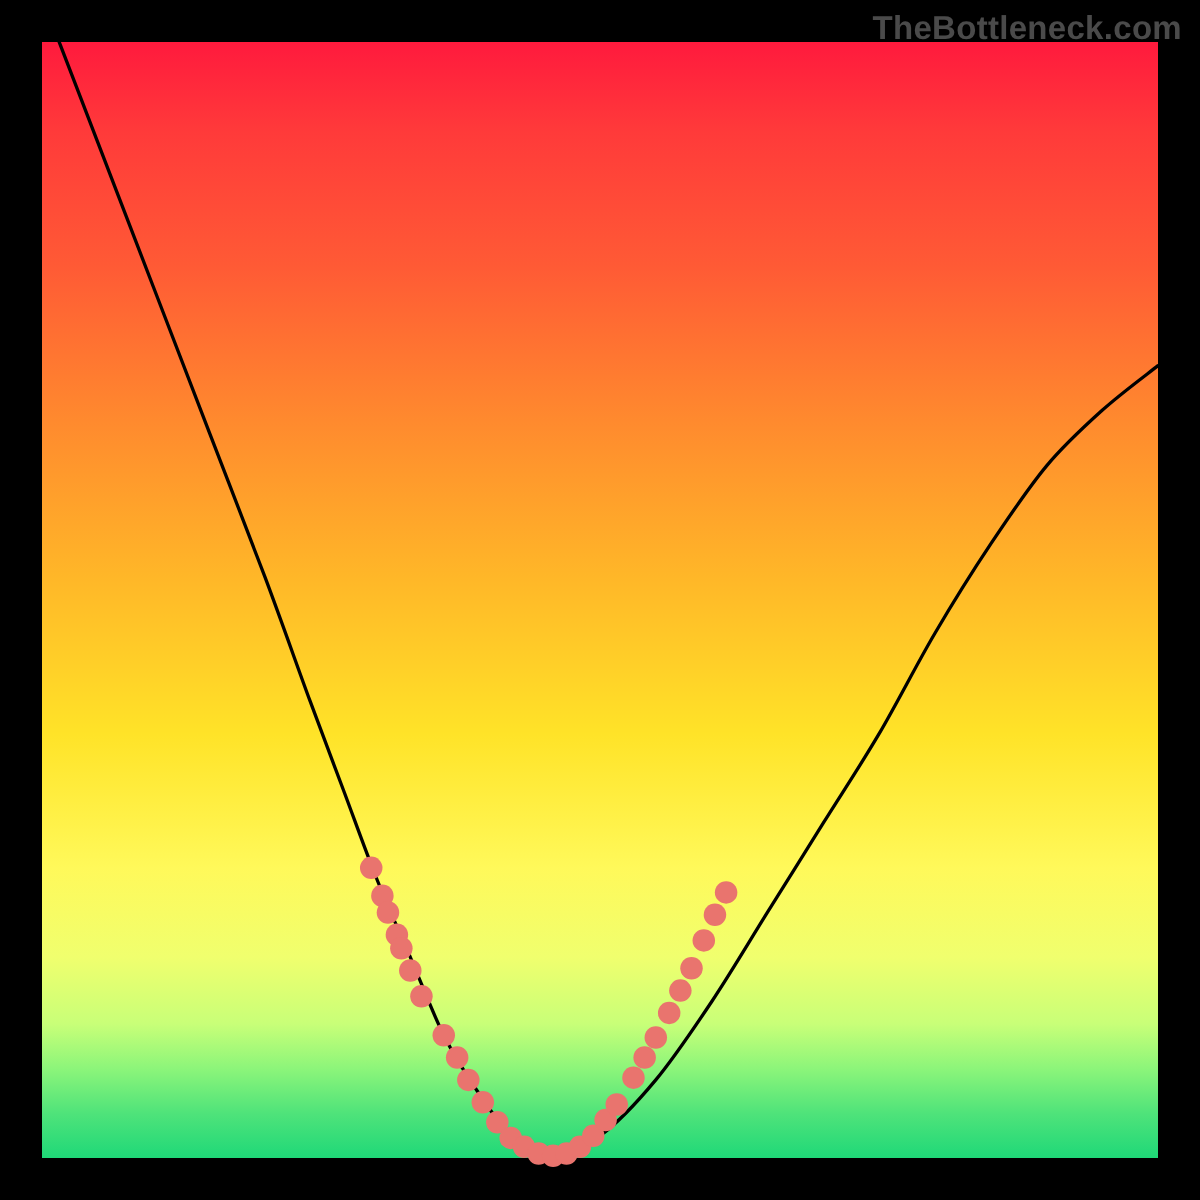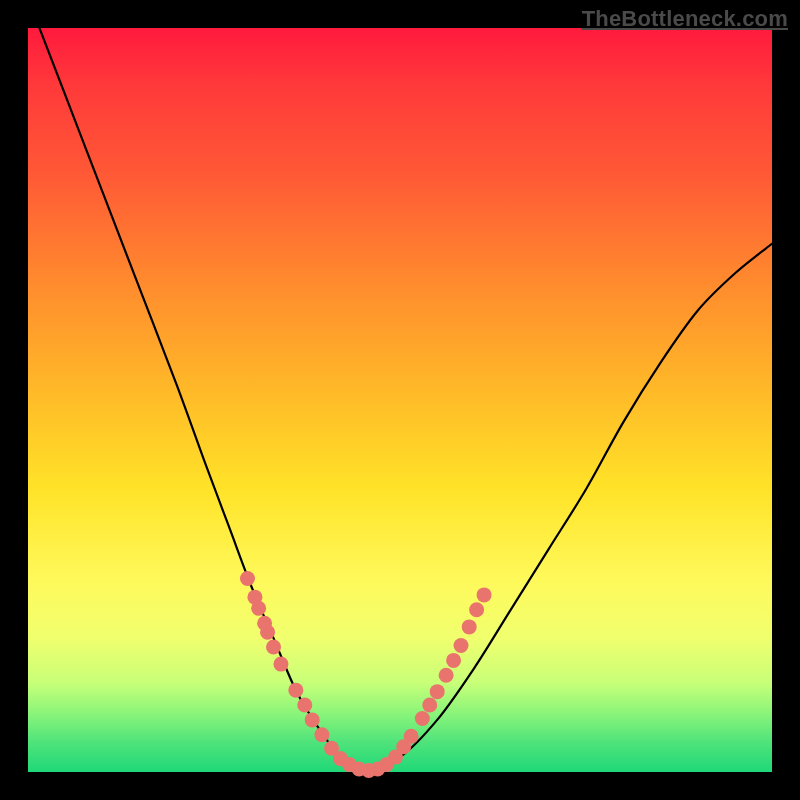--- a/index.html
+++ b/index.html
@@ -43,21 +43,20 @@
   }
   .watermark {
     position: absolute;
     top: 6px;
     right: 12px;
     color: #4a4a4a;
     font-size: 22px;
     font-weight: 600;
     letter-spacing: 0.2px;
     user-select: none;
-    text-decoration: underline;
   }
   svg.curve {
     position: absolute;
     left: 0;
     top: 0;
     width: 744px;
     height: 744px;
     overflow: visible;
   }
 </style>

